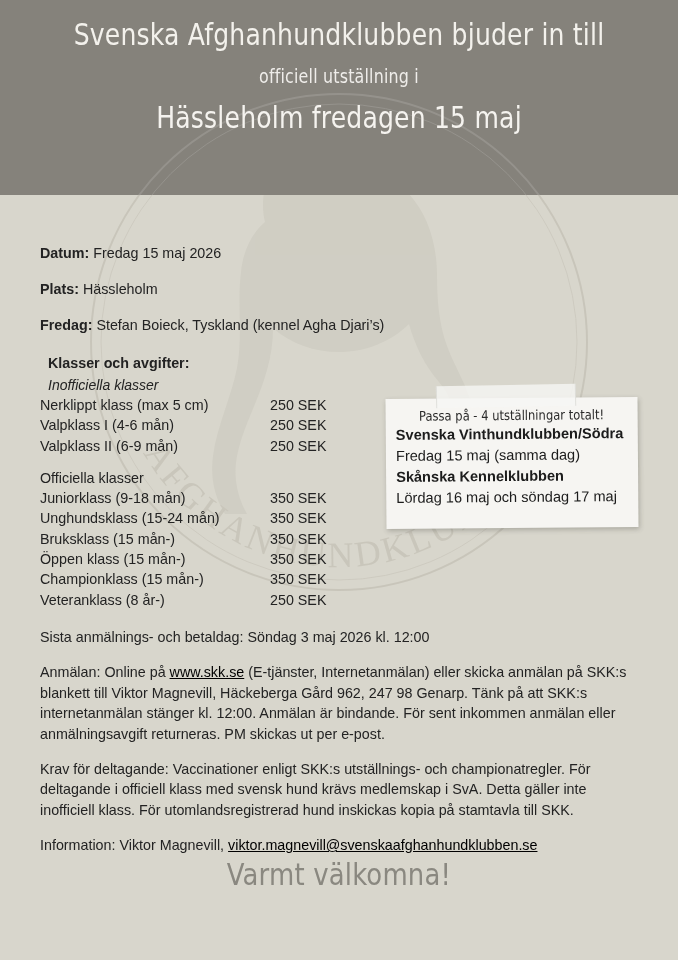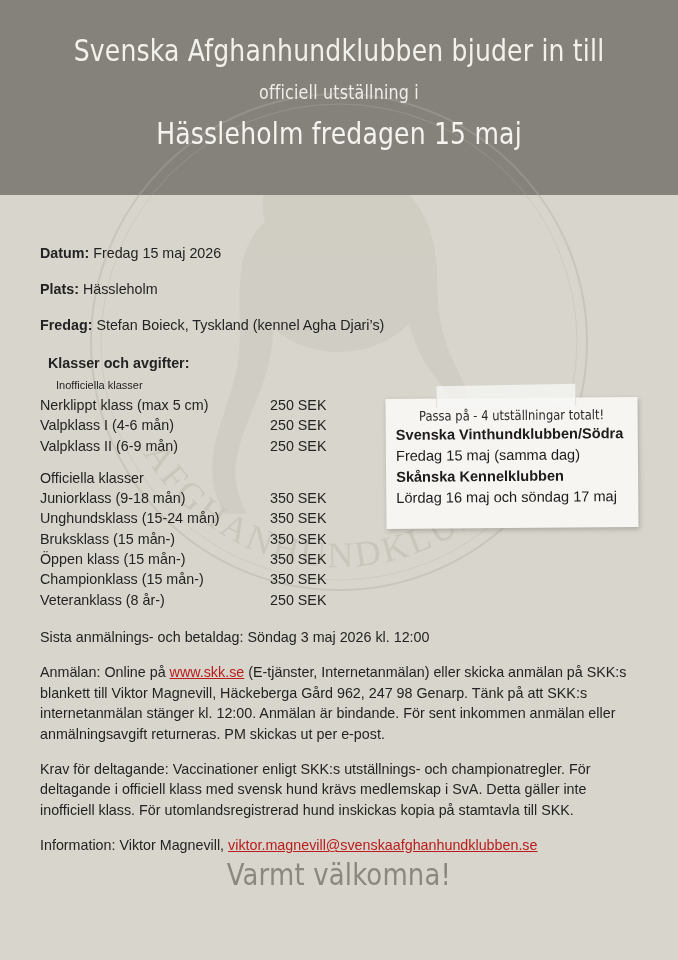--- a/index.html
+++ b/index.html
@@ -53,21 +53,21 @@
     top: 42px;
     transform: translateX(-50%);
     width: 600px;
     height: 600px;
     opacity: 0.13;
   }
   .header-inner {
     position: relative;
     z-index: 3;
     text-align: center;
-    padding-top: 34px;
+    padding-top: 18px;
   }
   .hand {
     font-family: "DejaVu Sans Condensed", "Liberation Sans Narrow", "DejaVu Sans", sans-serif;
     font-weight: 300;
     letter-spacing: 0.2px;
   }
   .title-main {
     color: #f3f1ec;
     font-size: 30px;
     line-height: 34px;
@@ -118,23 +118,24 @@
     font-weight: bold;
   }
 
   .sec-head {
     font-weight: bold;
     font-size: 14.3px;
     margin: 0 0 2px 8px;
     line-height: 19px;
   }
   .sub-head {
-    margin: 0 0 0 16px;
+    margin: 0 0 0 8px;
     line-height: 20px;
-    font-size: 11px;
+    font-size: 14px;
+    font-style: italic;
   }
 
   table.fees {
     border-collapse: collapse;
     width: 340px;
   }
   table.fees td {
     padding: 0;
     line-height: 20.3px;
     font-size: 14.3px;
@@ -156,21 +157,21 @@
     line-height: 20.4px;
     font-size: 14.3px;
     margin: 0;
     color: #232323;
   }
   .para .lbl {
     font-weight: normal;
   }
   .lnk {
     text-decoration: underline;
-    color: #b91c1c;
+    color: #000000;
   }
 
   
   .note-wrap {
     position: absolute;
     left: 380px;
     top: 190px;
     width: 262px;
     height: 150px;
     z-index: 5;

